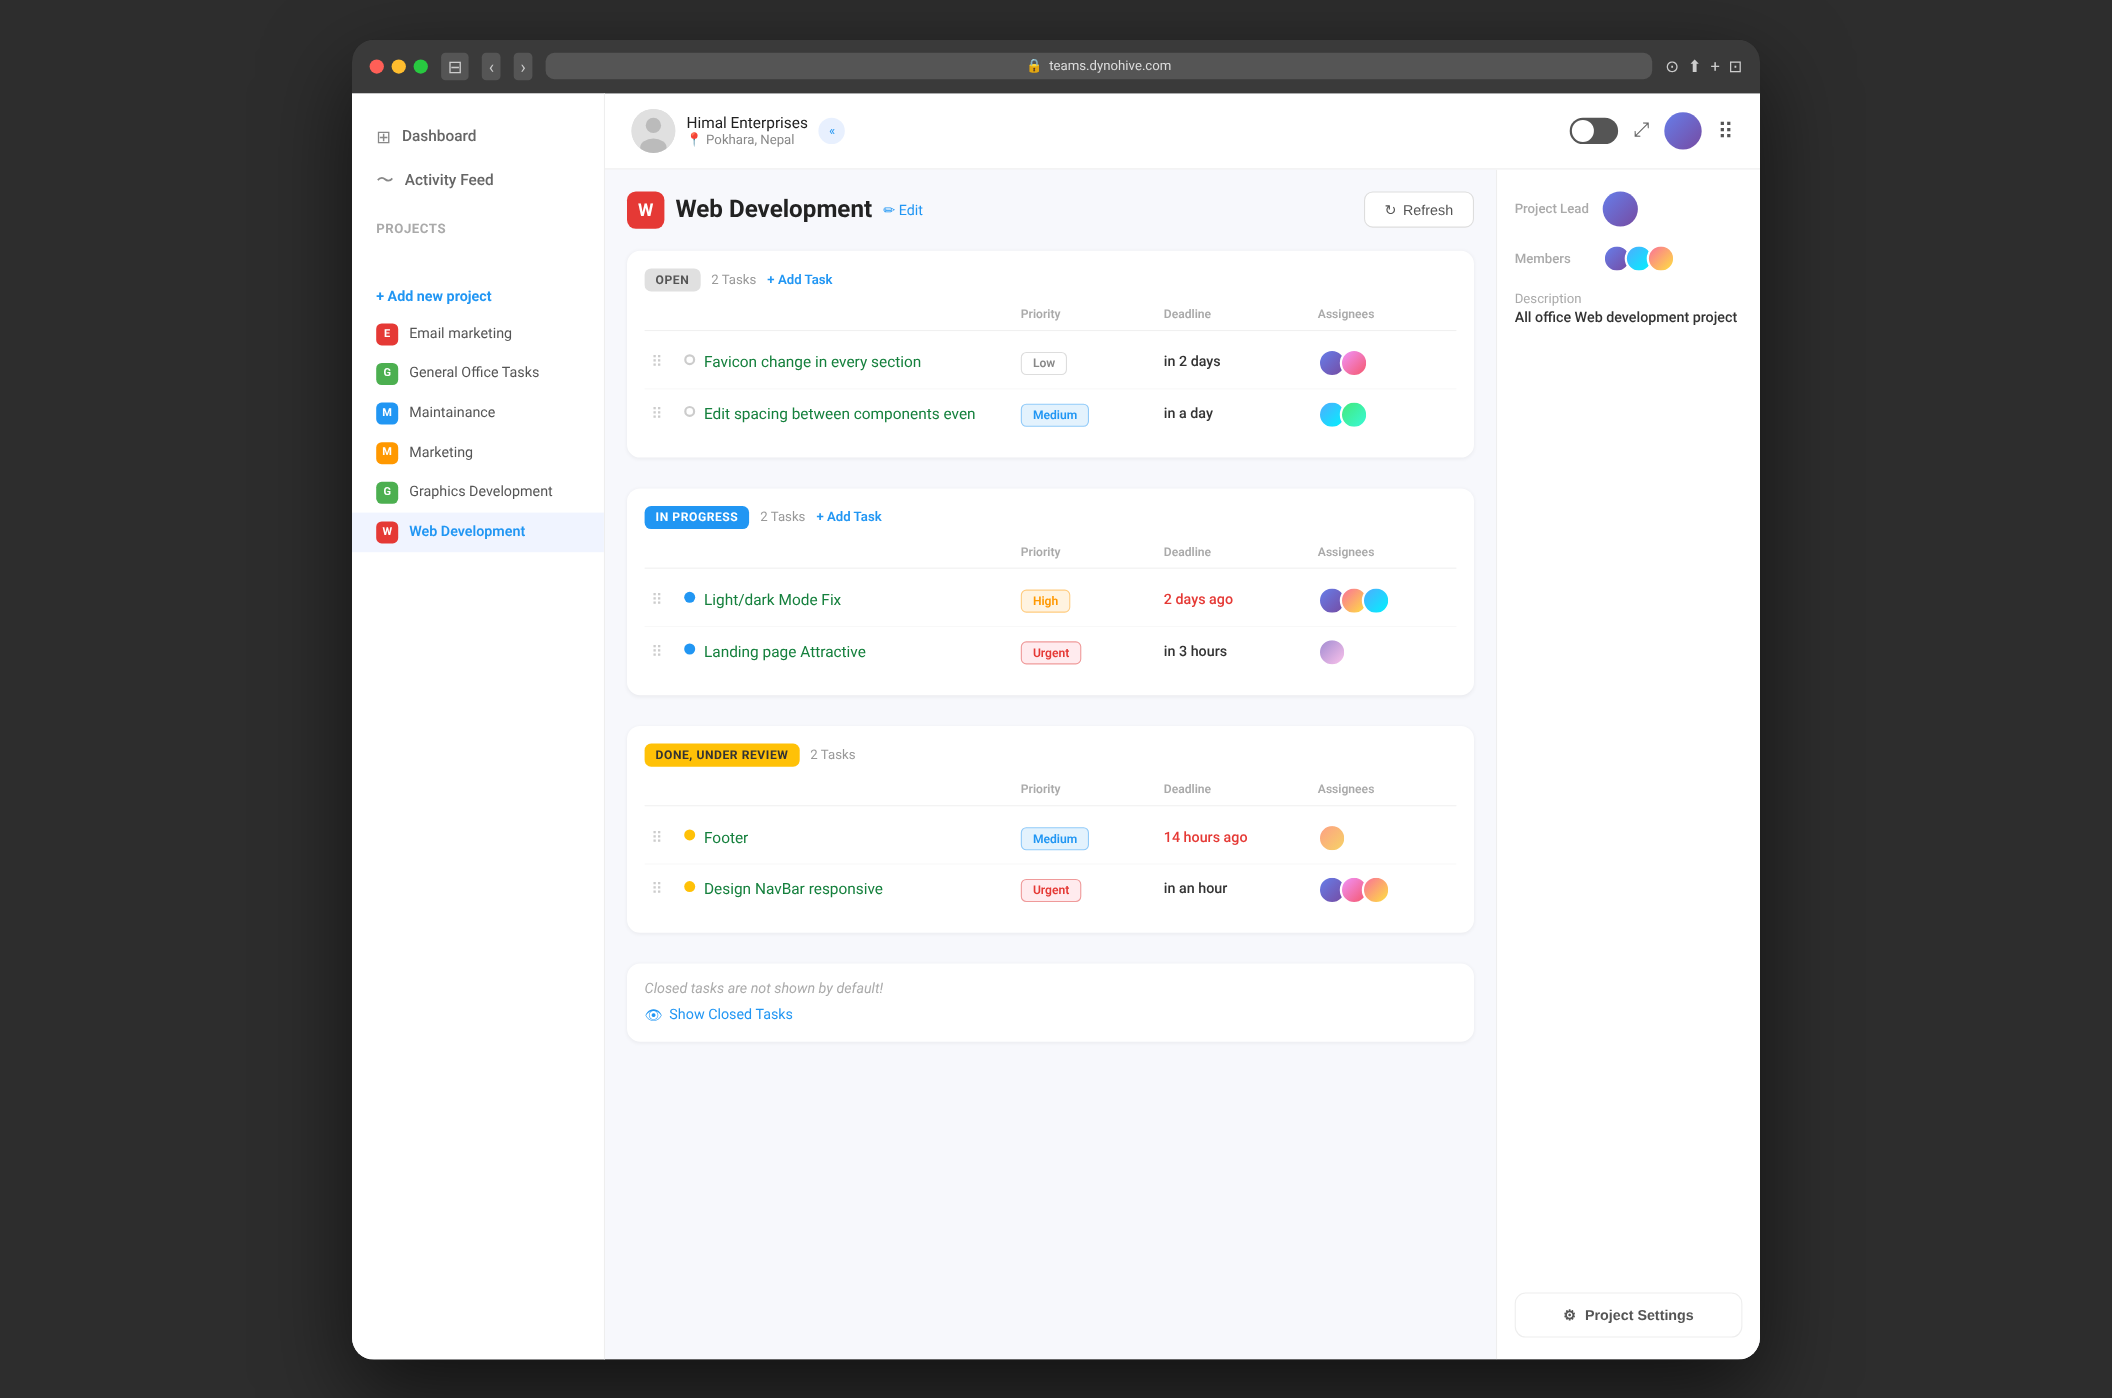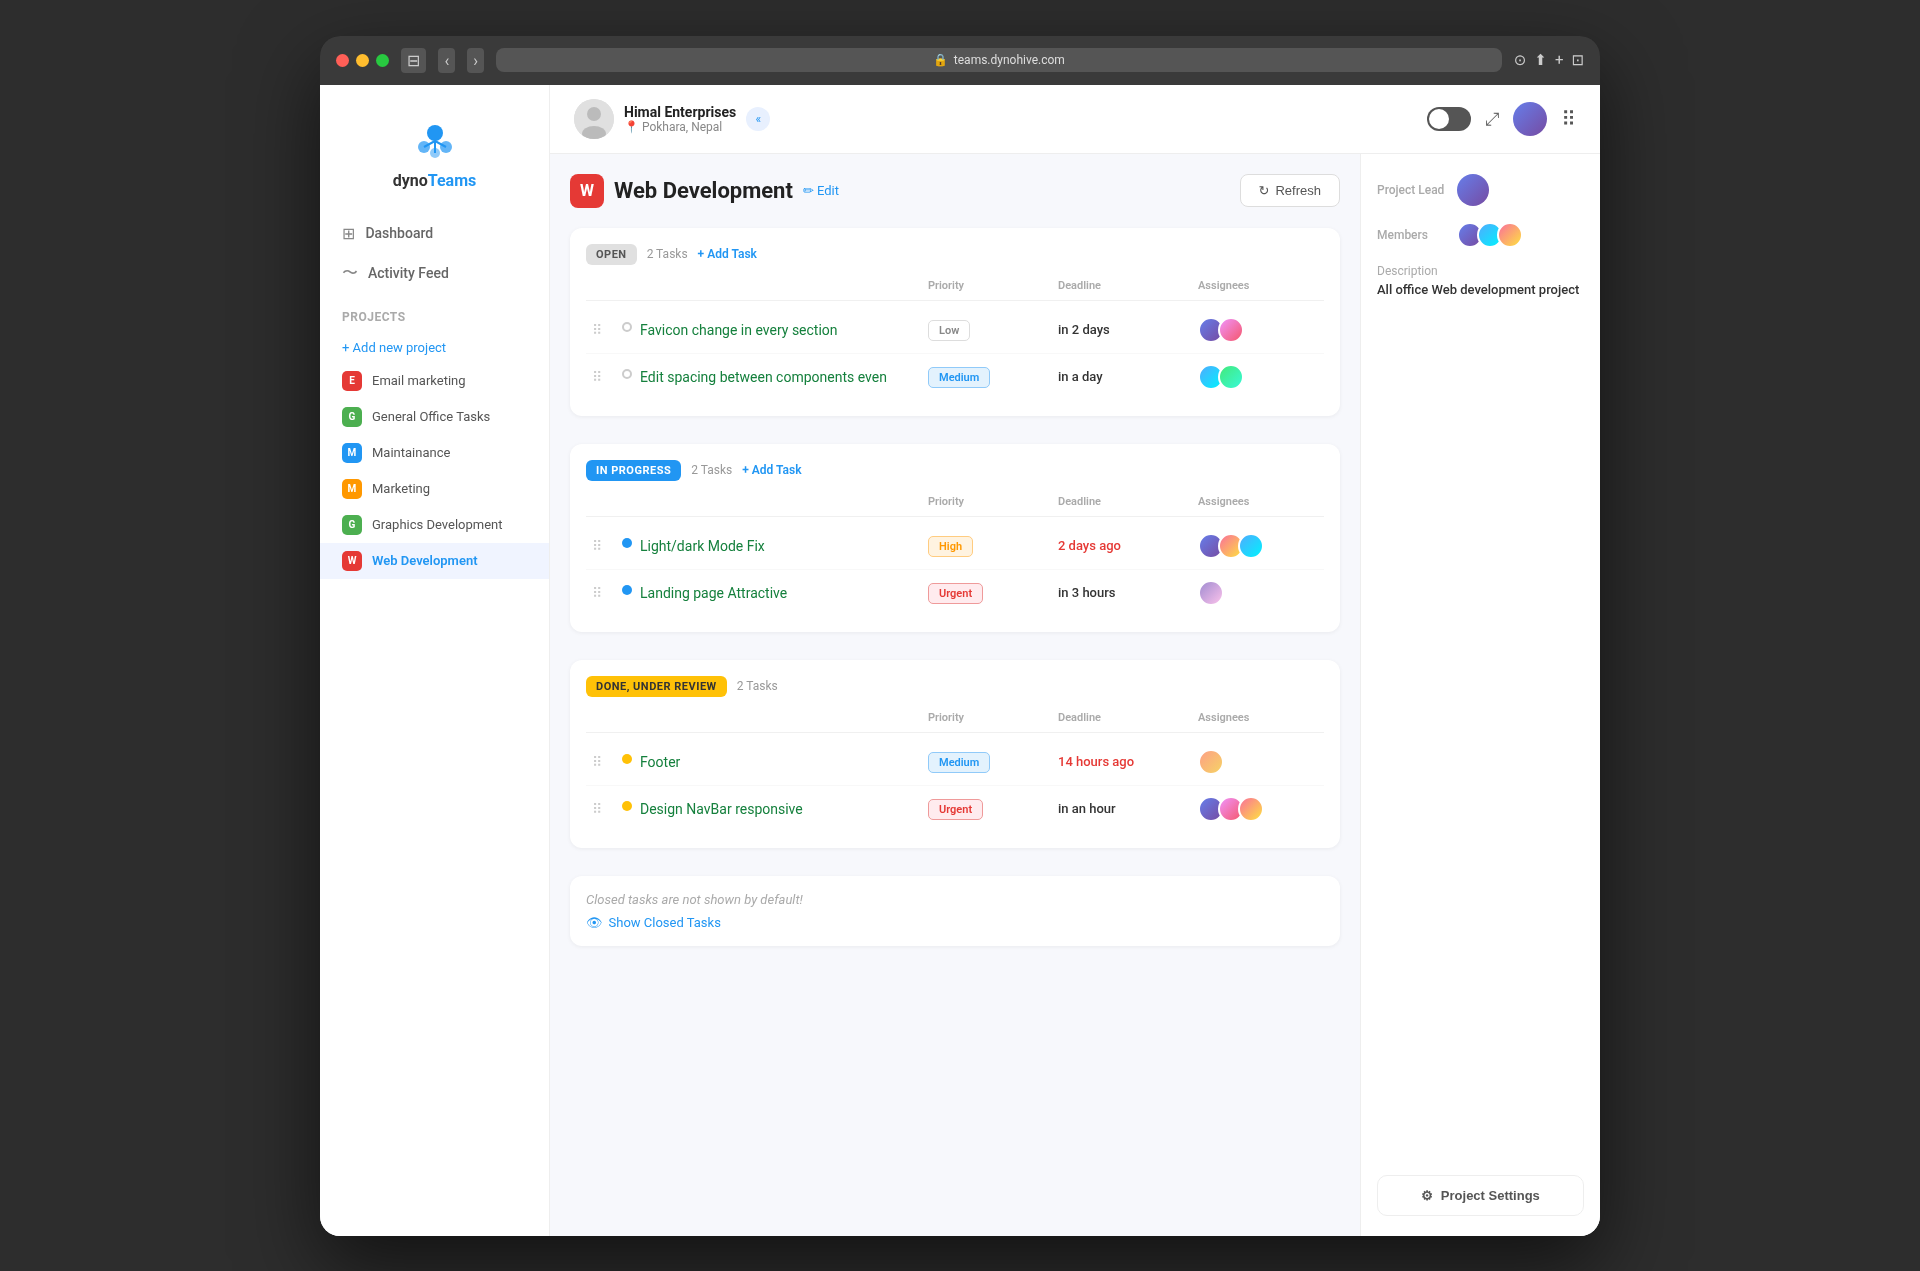--- a/index.html
+++ b/index.html
@@ -115,22 +115,23 @@
       color: #aaa;
       text-transform: uppercase;
       letter-spacing: 0.5px;
     }
 
     .project-list { display: flex; flex-direction: column; }
     .add-project {
       padding: 8px 22px;
       color: #2196F3;
       font-size: 13px;
-      font-weight: 400;
-      cursor: pointer;
+      font-weight: 700;
+      cursor: pointer;
+      margin-top: 32px;
     }
 
     .project-item {
       display: flex;
       align-items: center;
       gap: 10px;
       padding: 8px 22px;
       cursor: pointer;
       font-size: 13px;
       color: #555;
@@ -172,21 +173,21 @@
       width: 40px;
       height: 40px;
       border-radius: 50%;
       background: #ddd;
       display: flex;
       align-items: center;
       justify-content: center;
       overflow: hidden;
     }
 
-    .org-name { font-weight: 700; font-size: 14px; color: #222; }
+    .org-name { font-weight: 400; font-size: 14px; color: #222; }
     .org-location { font-size: 12px; color: #888; }
 
     .collapse-btn {
       width: 24px;
       height: 24px;
       background: #e8f0fe;
       border-radius: 50%;
       display: flex;
       align-items: center;
       justify-content: center;
@@ -505,33 +506,20 @@
       <span class="br-icon">⊙</span>
       <span class="br-icon">⬆</span>
       <span class="br-icon">+</span>
       <span class="br-icon">⊡</span>
     </div>
   </div>
 
   <div class="app-container">
 
     <div class="sidebar">
-      <div class="logo-area">
-
-        <svg class="logo-icon" viewBox="0 0 50 50">
-          <circle cx="25" cy="18" r="8" fill="#2196F3"></circle>
-          <circle cx="14" cy="32" r="6" fill="#2196F3" opacity="0.7"></circle>
-          <circle cx="36" cy="32" r="6" fill="#2196F3" opacity="0.7"></circle>
-          <circle cx="25" cy="38" r="5" fill="#2196F3" opacity="0.5"></circle>
-          <line x1="25" y1="26" x2="14" y2="32" stroke="#2196F3" stroke-width="2"></line>
-          <line x1="25" y1="26" x2="36" y2="32" stroke="#2196F3" stroke-width="2"></line>
-          <line x1="25" y1="26" x2="25" y2="38" stroke="#2196F3" stroke-width="2"></line>
-        </svg>
-        <div class="logo-text">dyno<span>Teams</span></div>
-      </div>
 
       <div class="nav-item">
         <span class="nav-icon">⊞</span>
         <span>Dashboard</span>
       </div>
       <div class="nav-item">
         <span class="nav-icon">〜</span>
         <span>Activity Feed</span>
       </div>
 

